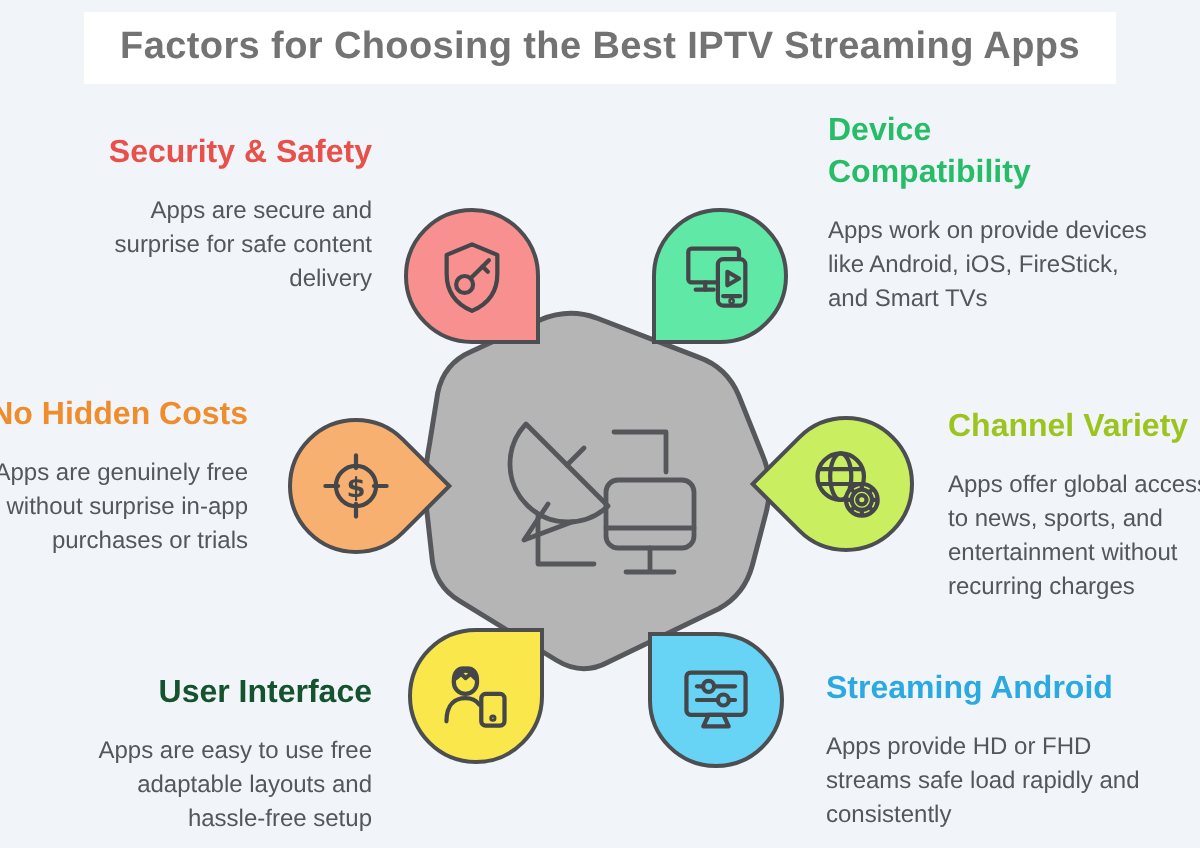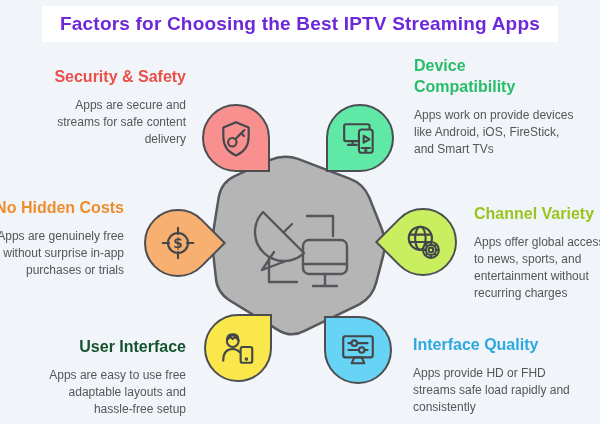--- a/index.html
+++ b/index.html
@@ -2,21 +2,21 @@
 <html><head>
 <meta charset="utf-8">
 <style>
   html,body{margin:0;padding:0;}
   body{font-family:"Liberation Sans", sans-serif;}
   .canvas{position:relative;width:600px;height:424px;background:#f1f4f8;overflow:hidden;}
 
   
   .title-band{position:absolute;top:6px;left:50%;transform:translateX(-50%);
     background:#ffffff;padding:7px 18px;white-space:nowrap;}
-  .title-band h1{margin:0;font-size:19px;font-weight:700;color:#6d28d9;letter-spacing:.2px;}
+  .title-band h1{margin:0;font-size:19px;font-weight:700;color:#737373;letter-spacing:.2px;}
 
   
   .center-blob{position:absolute;left:206px;top:150px;width:188px;height:192px;}
   .center-blob path{fill:#b5b5b6;stroke:#56585c;stroke-width:2.5;}
   .center-icon{position:absolute;left:241px;top:194px;width:120px;height:100px;}
   .center-icon svg{width:100%;height:100%;}
   .center-icon svg *{fill:none;stroke:#55575b;stroke-width:2.4;stroke-linecap:round;stroke-linejoin:round;}
 
   
   .pin{position:absolute;width:68px;height:68px;box-sizing:border-box;border:2px solid #4c4e52;
@@ -67,21 +67,21 @@
       <path d="M28,64 V88 H56"></path>
       <rect x="62" y="46" width="44" height="34" rx="6"></rect>
       <line x1="62" y1="70" x2="106" y2="70"></line>
       <line x1="84" y1="80" x2="84" y2="91"></line>
       <line x1="72" y1="92" x2="96" y2="92"></line>
     </svg>
   </div>
 
   <div class="fblock t-sec align-right">
     <h2 style="color: rgb(233, 80, 74);">Security &amp; Safety</h2>
-    <p>Apps are secure and streams for safe content delivery</p>
+    <p>Apps are secure and surprise for safe content delivery</p>
   </div>
   <div class="pin b-sec" style="background-color: rgb(248, 144, 144);">
     <span class="icon">
       <svg viewBox="0 0 36 36">
         <path d="M18 3 L30 8 V17 C30 26 25 31.5 18 34.5 C11 31.5 6 26 6 17 V8 Z"></path>
         <circle cx="14.5" cy="22" r="4"></circle>
         <line x1="17.5" y1="19" x2="26" y2="10.5"></line>
         <line x1="23" y1="13.5" x2="25.5" y2="16"></line>
       </svg>
     </span>
@@ -159,21 +159,21 @@
         <path d="M7.5 11 Q7.5 4.5 13 5 Q18.5 4.5 18.5 11"></path>
         <path d="M8.5 9.5 L11 7.5 L13 9.5 L15.5 7.5 L17.5 9.5"></path>
         <path d="M4 30 C4 21.5 8.5 19 13 19 C16 19 18 20 19.5 22"></path>
         <rect x="20.5" y="17" width="11" height="15" rx="2" style="fill: rgb(249, 231, 75);"></rect>
         <circle cx="26" cy="28.5" r="0.7"></circle>
       </svg>
     </span>
   </div>
 
   <div class="fblock t-qual">
-    <h2 style="color: rgb(43, 169, 225);">Interface Quality</h2>
+    <h2 style="color: rgb(43, 169, 225);">Streaming Android</h2>
     <p>Apps provide HD or FHD streams safe load rapidly and consistently</p>
   </div>
   <div class="pin b-qual" style="background-color: rgb(103, 211, 245);">
     <span class="icon">
       <svg viewBox="0 0 36 36">
         <rect x="4" y="5" width="28" height="20" rx="2"></rect>
         <line x1="9" y1="11.5" x2="27" y2="11.5"></line>
         <circle cx="14.5" cy="11.5" r="2.6" style="fill: rgb(103, 211, 245);"></circle>
         <line x1="9" y1="18" x2="27" y2="18"></line>
         <circle cx="21.5" cy="18" r="2.6" style="fill: rgb(103, 211, 245);"></circle>

